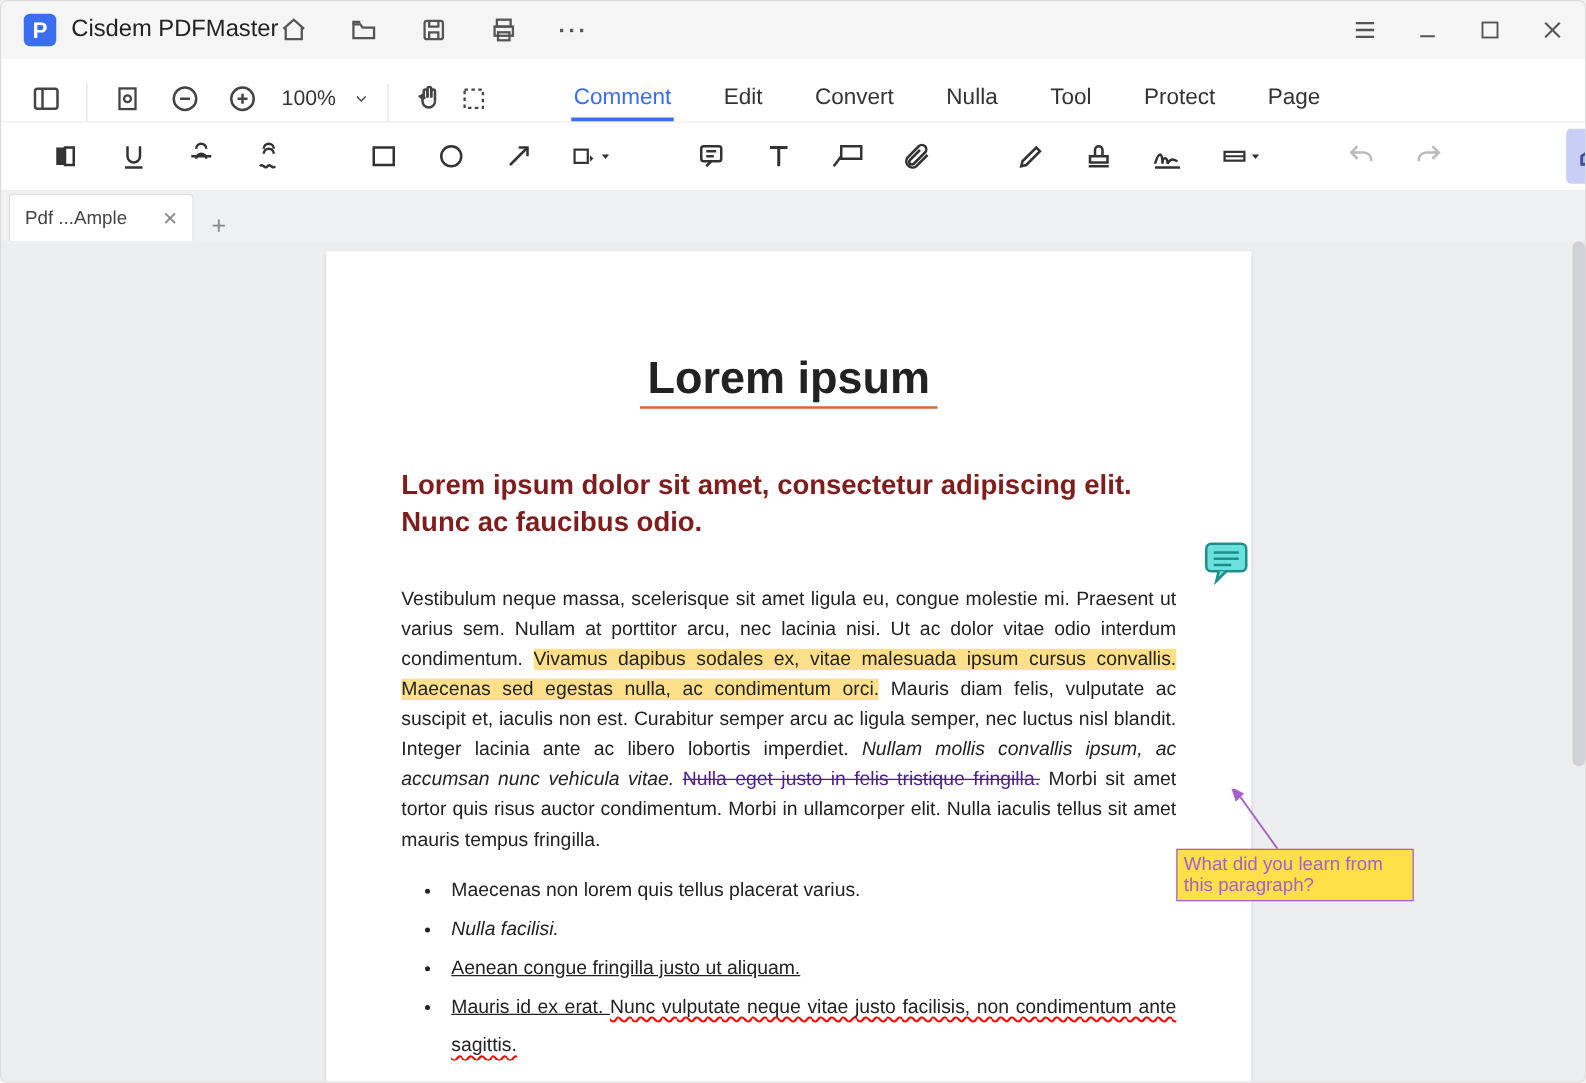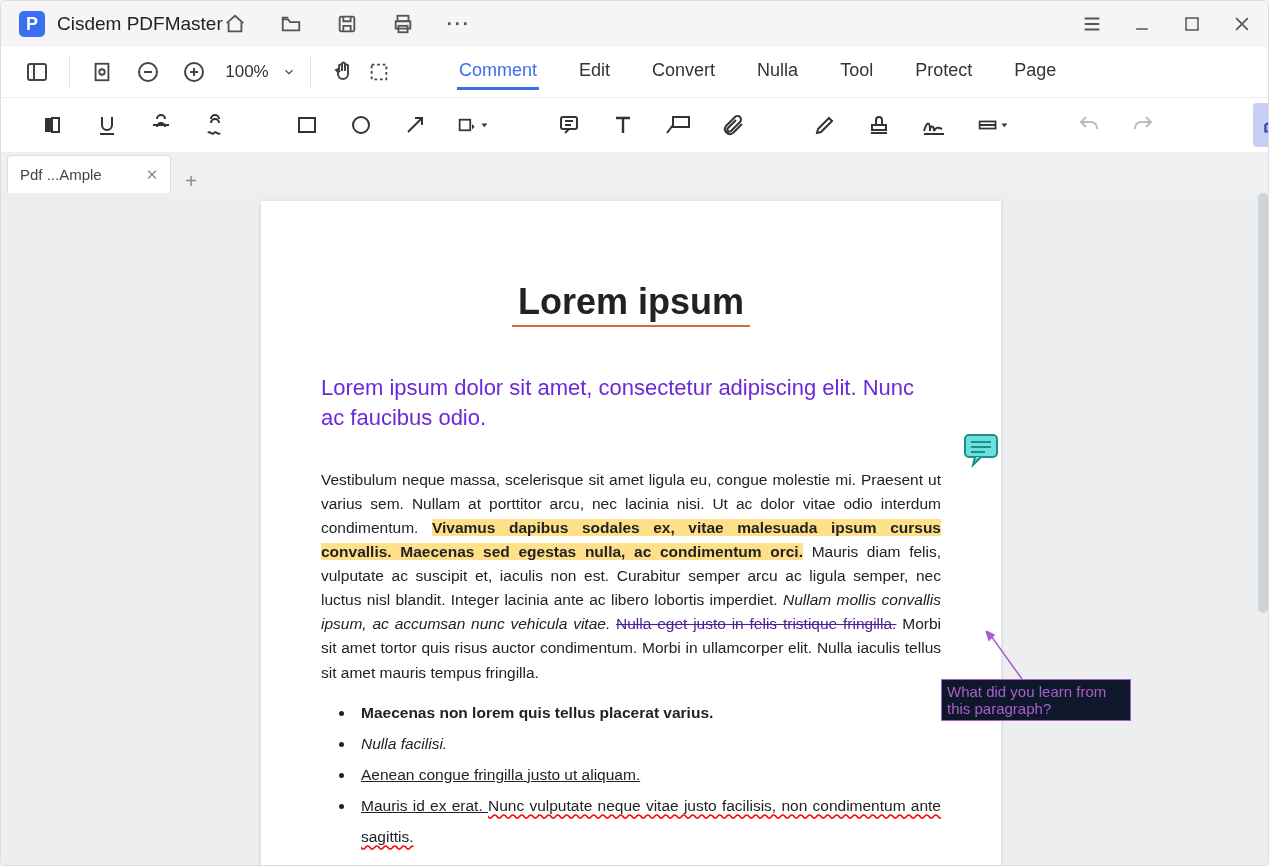--- a/index.html
+++ b/index.html
@@ -10,62 +10,62 @@
   .titlebar { height:46px; display:flex; align-items:center; padding:0 14px 0 18px; background:#f5f5f5; color:#333; font-size:18px; }
   .titlebar .logo { width:26px; height:26px; background:#3a6df0; border-radius:5px; color:#fff; font-weight:700; font-size:18px; display:flex; align-items:center; justify-content:center; margin-right:12px;}
   .titlebar .appname { font-size:19px; color:#222; }
   .tb-icons { display:flex; gap:32px; align-items:center; }
   .spacer { flex:1; }
   .win-icons { display:flex; gap:26px; align-items:center; }
   .win-icons span, .tb-icons span { display:inline-flex; align-items:center; justify-content:center; width:24px; height:24px; color:#555;}
   .dots { letter-spacing:2px; font-weight:700;}
 
   
-  .maintoolbar { height:50px; background:#fff; display:flex; align-items:center; padding:0 18px; font-size:17px; color:#333;}
+  .maintoolbar { height:50px; background:#fff; display:flex; align-items:flex-end; padding:0 18px; font-size:17px; color:#333;}
   .tool-icon { width:36px; height:36px; display:flex; align-items:center; justify-content:center; color:#444; }
   .vsep { width:1px; height:30px; background:#e2e2e2; margin:0 14px; }
   .zoom { display:flex; gap:10px; align-items:center; }
   .zoom .zval { min-width:50px; text-align:center;}
   .tabs { display:flex; gap:38px; margin-left:60px; }
   .tabitem { cursor:pointer; padding:6px 2px; font-size:18px;}
   .tabitem.active { color:#3a6df0; border-bottom:3px solid #3a6df0; }
 
   
   .commentbar { height:56px; background:#fff; border-top:1px solid #eee; border-bottom:1px solid #eee; display:flex; align-items:center; padding:0 40px; gap:30px;}
   .cicon { width:32px; height:32px; display:flex; align-items:center; justify-content:center; color:#444;}
   .cicon.active-er { background:#c9cef7; border-radius:4px; padding:4px 8px; width:48px; height:44px;}
   .csep { width:1px; height:30px; background:#e4e4e4; margin:0 4px;}
   .cspacer { flex:1; }
 
   
   .doctabs { height:40px; background:#eef0f2; display:flex; align-items:flex-end; padding-left:6px; font-size:15px;}
-  .doctab { height:38px; background:#fff; border:1px solid #ddd; border-bottom:none; border-radius:4px 4px 0 0; display:flex; align-items:center; padding:0 12px; gap:44px; color:#444;}
+  .doctab { height:38px; background:#fff; border:1px solid #ddd; border-bottom:none; border-radius:4px 4px 0 0; display:flex; align-items:center; padding:0 12px; gap:28px; color:#444;}
   .doctab .close { color:#888; cursor:pointer;}
   .addtab { margin-left:14px; color:#888; font-size:20px; cursor:pointer;}
 
   
   .workarea { position:relative; height:674px; background:#eceef0; overflow:hidden;}
   .page { position:absolute; top:8px; left:260px; width:740px; min-height:900px; background:#fff; box-shadow:0 1px 4px rgba(0,0,0,.15); padding:60px 60px 40px;}
   .page h1 { text-align:center; font-size:36px; font-weight:700; color:#222; display:inline-block;}
   .h1wrap { text-align:center; margin-bottom:46px;}
   .h1wrap span { display:inline-block; border-bottom:2px solid #d66a3a; padding:0 6px 2px;margin-top:20px;}
-  .page h2 { font-size:22px; font-weight:400; color:#6d28d9; margin-bottom:36px; line-height:1.35;}
+  .page h2 { font-size:22px; font-weight:700; color:#7f1d1d; margin-bottom:36px; line-height:1.35;}
   .body { font-size:15.5px; color:#222; text-align:justify; line-height:1.55;}
   .body p { margin-bottom:12px;}
   .hl { background:#ffe08a; }
-  .bold { font-weight:700;}
+  .bold { font-weight:400;}
   .ital { font-style:italic;}
   .strike { text-decoration:line-through; color:#4c1d95;}
   .squig { text-decoration: red wavy underline; text-decoration-skip-ink:none; text-underline-offset:3px;margin-top:10px;}
   .uline { text-decoration: underline;}
   ul.doclist { margin:8px 0 0 34px; font-size:15.5px; line-height:2.0;}
   ul.doclist li { padding-left:6px;}
   
   .note-bubble { position:absolute; top:232px; left:702px; }
-  .callout { position:absolute; top:478px; left:680px; width:190px; border:1px solid #a85fc9; color:#a85fc9; font-size:15px; padding:3px 5px; background:#0f172a;}
+  .callout { position:absolute; top:478px; left:680px; width:190px; border:1px solid #a85fc9; color:#a85fc9; font-size:15px; padding:3px 5px; background:#fde047;}
   .callout-arrow { position:absolute; top:430px; left:723px; color:#a85fc9;}
   
   .scrollbar { position:absolute; right:0; top:0; width:10px; height:420px; background:#cfd2d6; border-radius:5px;}
 
   svg { display:block; }
 </style>
 </head>
 <body>
 
 <div class="titlebar">

